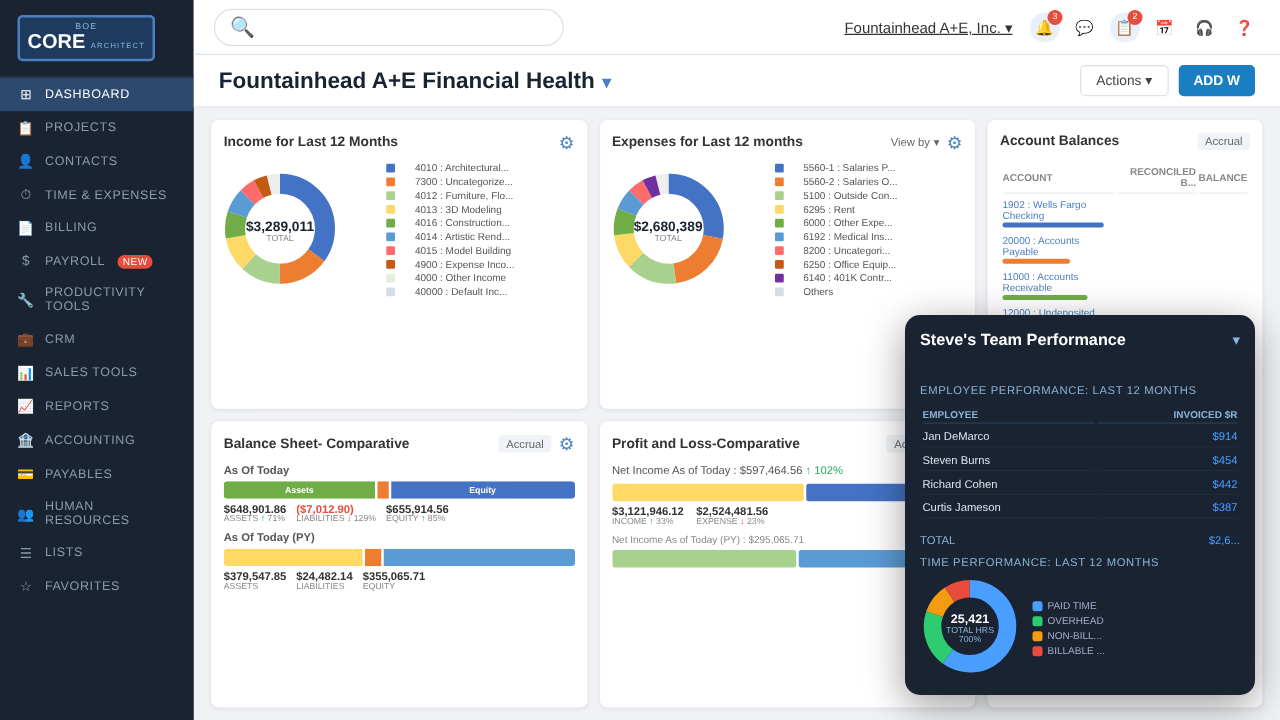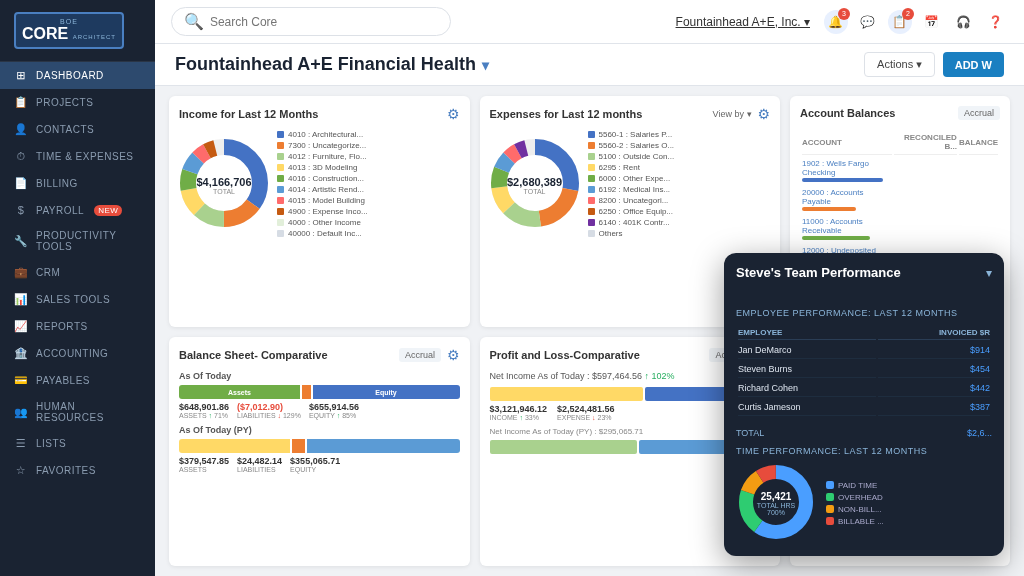--- a/index.html
+++ b/index.html
@@ -98,21 +98,21 @@
     .card-icon { color: #4a7fc1; font-size: 14px; }
     .view-by { font-size: 9px; color: #666; display: flex; align-items: center; gap: 3px; }
 
     
     .donut-area { display: flex; align-items: center; gap: 8px; }
     .donut-wrap { position: relative; flex-shrink: 0; }
     .donut-center { position: absolute; top: 50%; left: 50%; transform: translate(-50%,-50%); text-align: center; }
     .donut-amount { font-size: 11px; font-weight: 700; color: #1a2332; }
     .donut-label { font-size: 7px; color: #888; }
     .legend-list { flex: 1; }
-    .legend-item { display: flex; align-items: center; gap: 4px; margin-bottom: 2px; }
+    .legend-item { display: flex; align-items: center; gap: 16px; margin-bottom: 2px; margin-left: 32px; }
     .legend-dot { width: 7px; height: 7px; border-radius: 1px; flex-shrink: 0; }
     .legend-text { font-size: 8px; color: #555; white-space: nowrap; overflow: hidden; text-overflow: ellipsis; max-width: 110px; }
 
     
     .account-card { grid-column: 3; grid-row: 1 / 3; }
     .accrual-tag { font-size: 9px; color: #666; background: #f0f4f8; border-radius: 3px; padding: 2px 6px; }
     .acct-table { width: 100%; }
     .acct-table th { font-size: 8px; color: #888; text-transform: uppercase; padding: 3px 0; border-bottom: 1px solid #eee; }
     .acct-table td { font-size: 8px; color: #333; padding: 2px 0; vertical-align: top; }
     .acct-name { color: #4a7fc1; font-size: 8px; }
@@ -248,21 +248,20 @@
       <span>FAVORITES</span>
     </div>
   </div>
 </div>
 
 <div class="main-wrapper">
 
   <div class="topbar">
     <div class="search-box">
       <span>🔍</span>
-      <input type="text" placeholder="Search Core" style="">
     </div>
     <div class="topbar-right">
       <span class="topbar-company">Fountainhead A+E, Inc. ▾</span>
       <div class="topbar-icons">
         <div class="topbar-icon notif">
           🔔<span class="icon-badge">3</span>
         </div>
         <div class="topbar-icon">💬</div>
         <div class="topbar-icon notif">
           📋<span class="icon-badge">2</span>
@@ -300,21 +299,21 @@
             <circle cx="45" cy="45" r="36" fill="none" stroke="#4472c4" stroke-width="16" stroke-dasharray="79 147" stroke-dashoffset="0" transform="rotate(-90 45 45)"></circle>
             <circle cx="45" cy="45" r="36" fill="none" stroke="#ed7d31" stroke-width="16" stroke-dasharray="34 192" stroke-dashoffset="-79" transform="rotate(-90 45 45)"></circle>
             <circle cx="45" cy="45" r="36" fill="none" stroke="#a9d18e" stroke-width="16" stroke-dasharray="27 199" stroke-dashoffset="-113" transform="rotate(-90 45 45)"></circle>
             <circle cx="45" cy="45" r="36" fill="none" stroke="#ffd966" stroke-width="16" stroke-dasharray="23 203" stroke-dashoffset="-140" transform="rotate(-90 45 45)"></circle>
             <circle cx="45" cy="45" r="36" fill="none" stroke="#70ad47" stroke-width="16" stroke-dasharray="18 208" stroke-dashoffset="-163" transform="rotate(-90 45 45)"></circle>
             <circle cx="45" cy="45" r="36" fill="none" stroke="#5b9bd5" stroke-width="16" stroke-dasharray="16 210" stroke-dashoffset="-181" transform="rotate(-90 45 45)"></circle>
             <circle cx="45" cy="45" r="36" fill="none" stroke="#ff6b6b" stroke-width="16" stroke-dasharray="11 215" stroke-dashoffset="-197" transform="rotate(-90 45 45)"></circle>
             <circle cx="45" cy="45" r="36" fill="none" stroke="#c55a11" stroke-width="16" stroke-dasharray="9 217" stroke-dashoffset="-208" transform="rotate(-90 45 45)"></circle>
           </svg>
           <div class="donut-center">
-            <div class="donut-amount">$4,166,706</div>
+            <div class="donut-amount">$3,289,011</div>
             <div class="donut-label">TOTAL</div>
           </div>
         </div>
         <div class="legend-list">
           <div class="legend-item">
               <span class="legend-dot" style="background:#4472c4"></span>
               <span class="legend-text">4010 : Architectural...</span>
             </div>
           <div class="legend-item">
               <span class="legend-dot" style="background:#ed7d31"></span>

